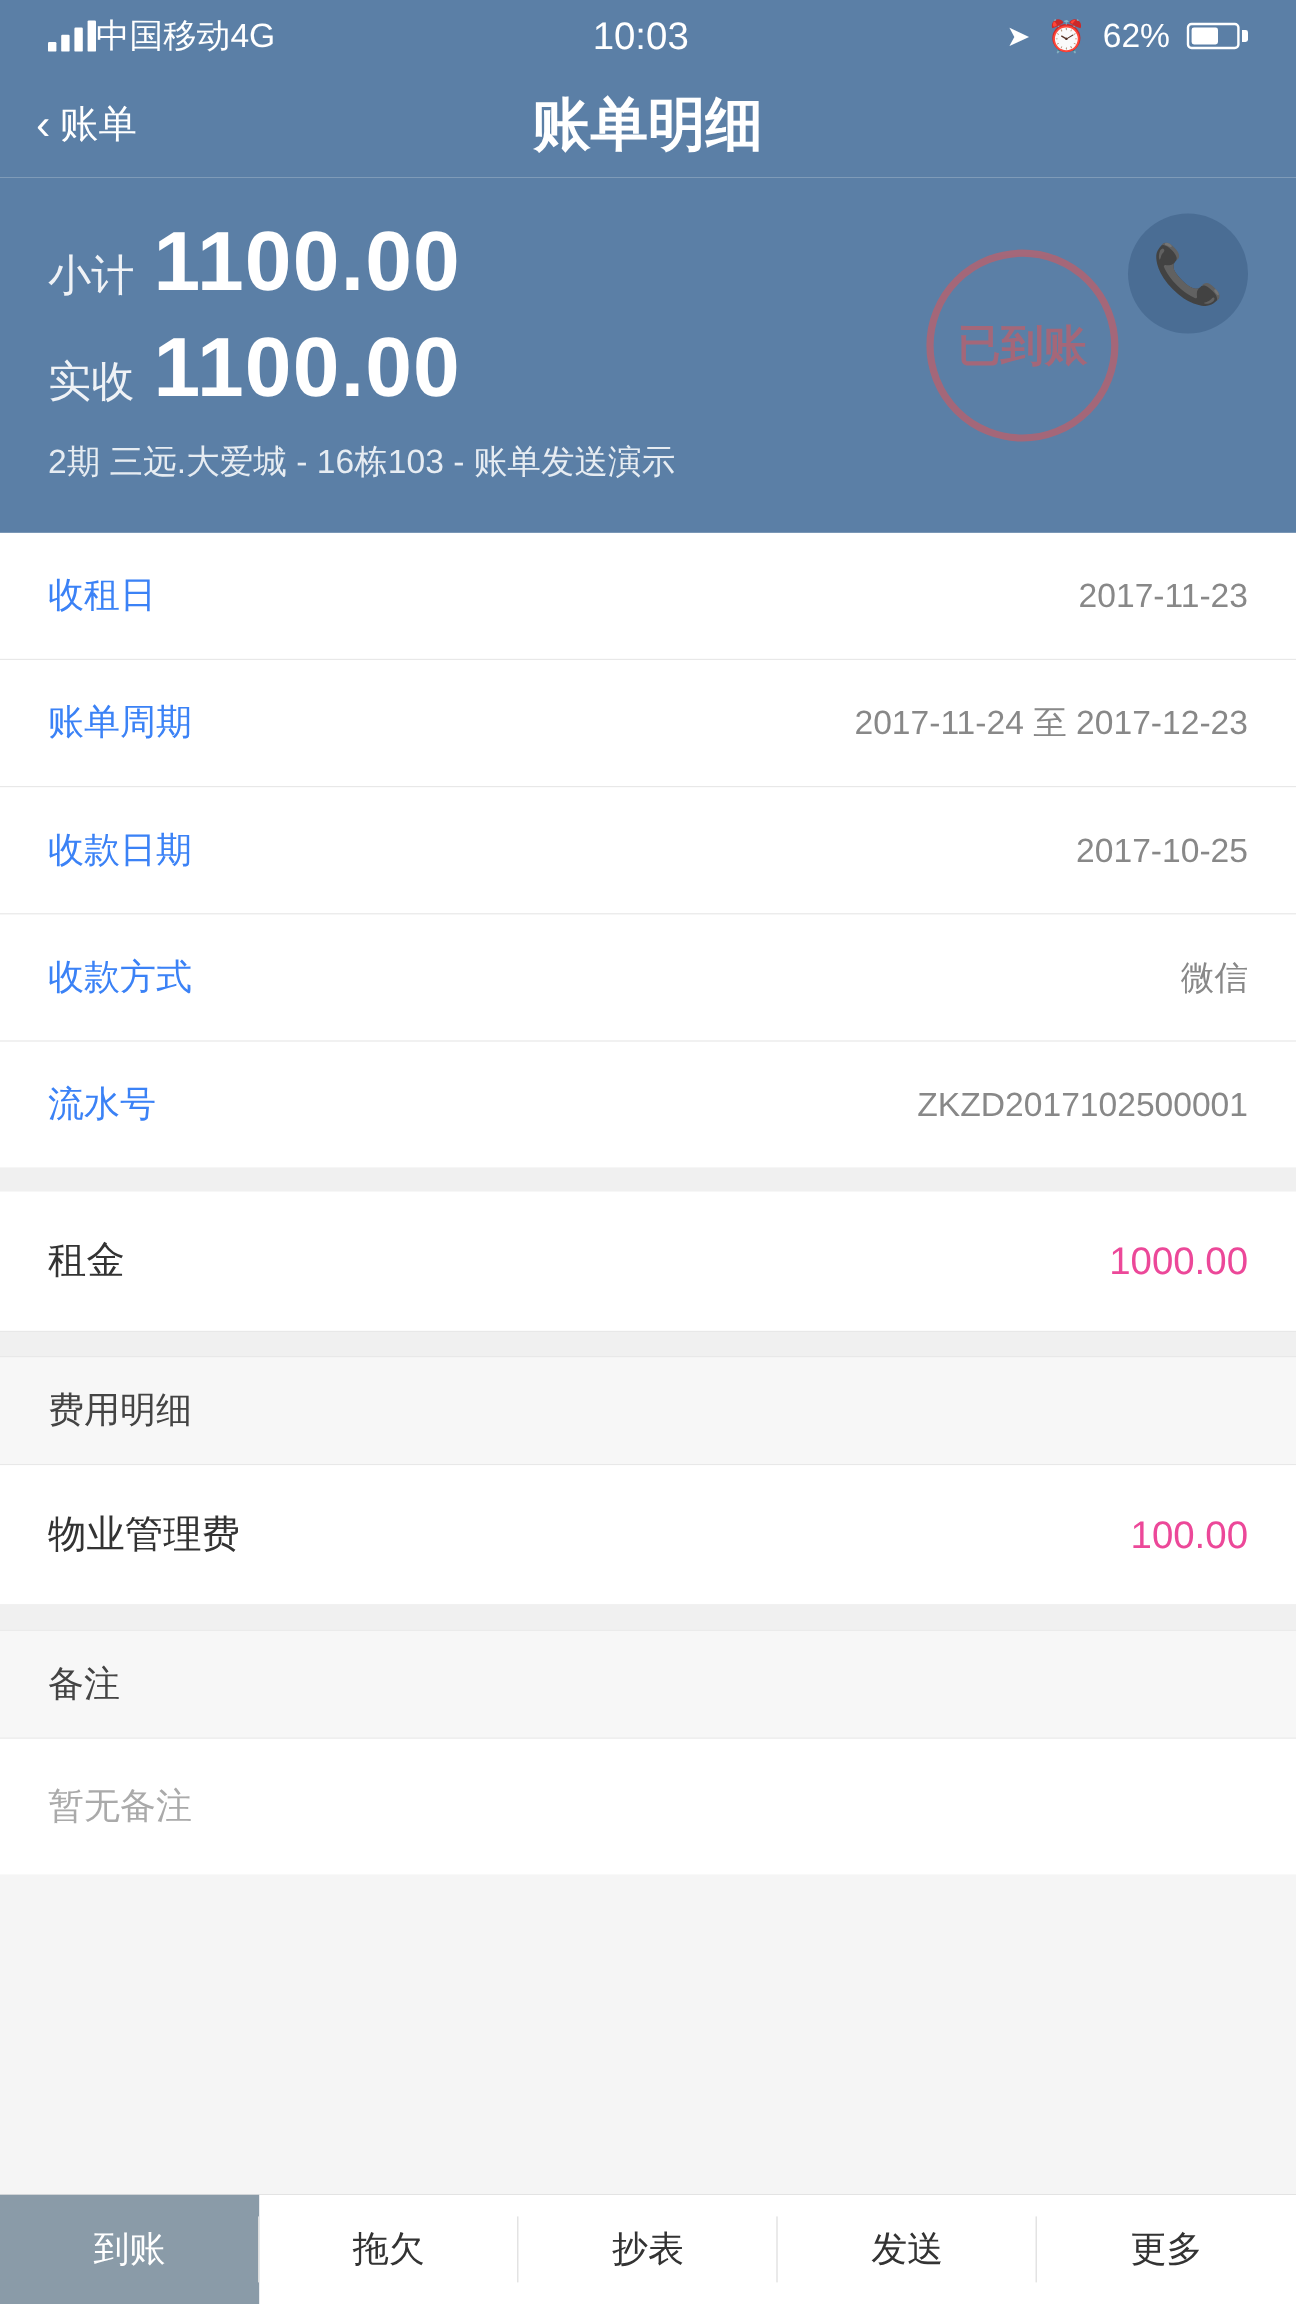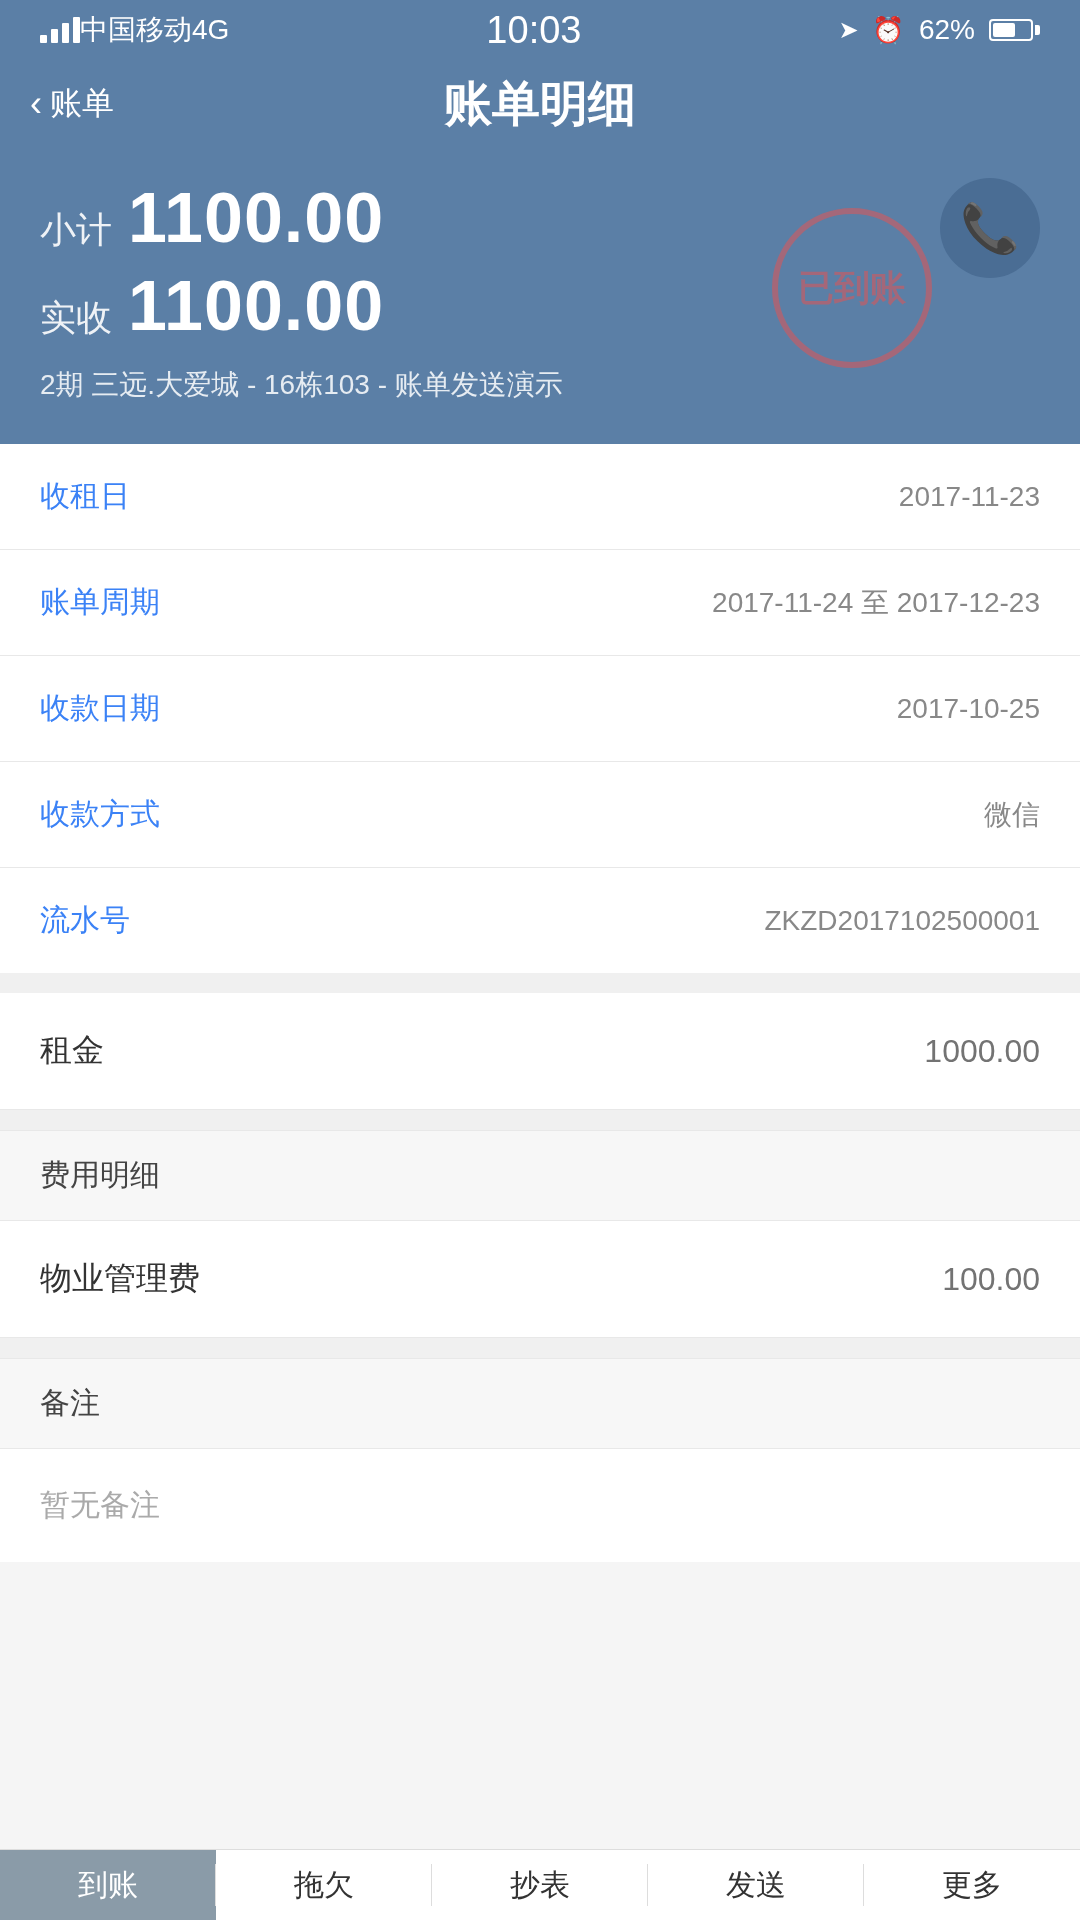--- a/index.html
+++ b/index.html
@@ -17,21 +17,21 @@
       background: #5b7fa6;
       height: 60px;
       display: flex;
       align-items: center;
       justify-content: space-between;
       padding: 0 40px;
       color: white;
       font-size: 28px;
     }
     .status-left { display: flex; align-items: center; }
-    .status-center { font-size: 38px; font-weight: 500; }
+    .status-center { font-size: 32px; font-weight: 500; }
     .status-right { display: flex; align-items: center; gap: 14px; }
     .signal-bars { display: flex; align-items: flex-end; gap: 4px; }
     .signal-bars span {
       background: white;
       width: 7px;
       display: inline-block;
       border-radius: 1px;
     }
     .battery-icon {
       display: inline-flex;
@@ -205,21 +205,21 @@
       padding: 36px 40px;
       background: white;
       border-bottom: 1px solid #e8e8e8;
     }
     .amount-item-label {
       color: #333;
       font-size: 32px;
       font-weight: 500;
     }
     .amount-item-value {
-      color: #737373;
+      color: #ec4899;
       font-size: 32px;
     }
 
     
     .section-header {
       background: #f7f7f7;
       padding: 24px 40px;
       border-top: 1px solid #e8e8e8;
       border-bottom: 1px solid #e8e8e8;
     }
@@ -238,21 +238,21 @@
       color: #aaa;
       font-size: 30px;
     }
 
     
     .tab-bar {
       position: fixed;
       bottom: 0;
       left: 0;
       width: 1080px;
-      height: 71px;
+      height: 92px;
       background: white;
       border-top: 1px solid #ddd;
       display: flex;
       align-items: stretch;
     }
     .tab-item {
       flex: 1;
       display: flex;
       align-items: center;
       justify-content: center;

